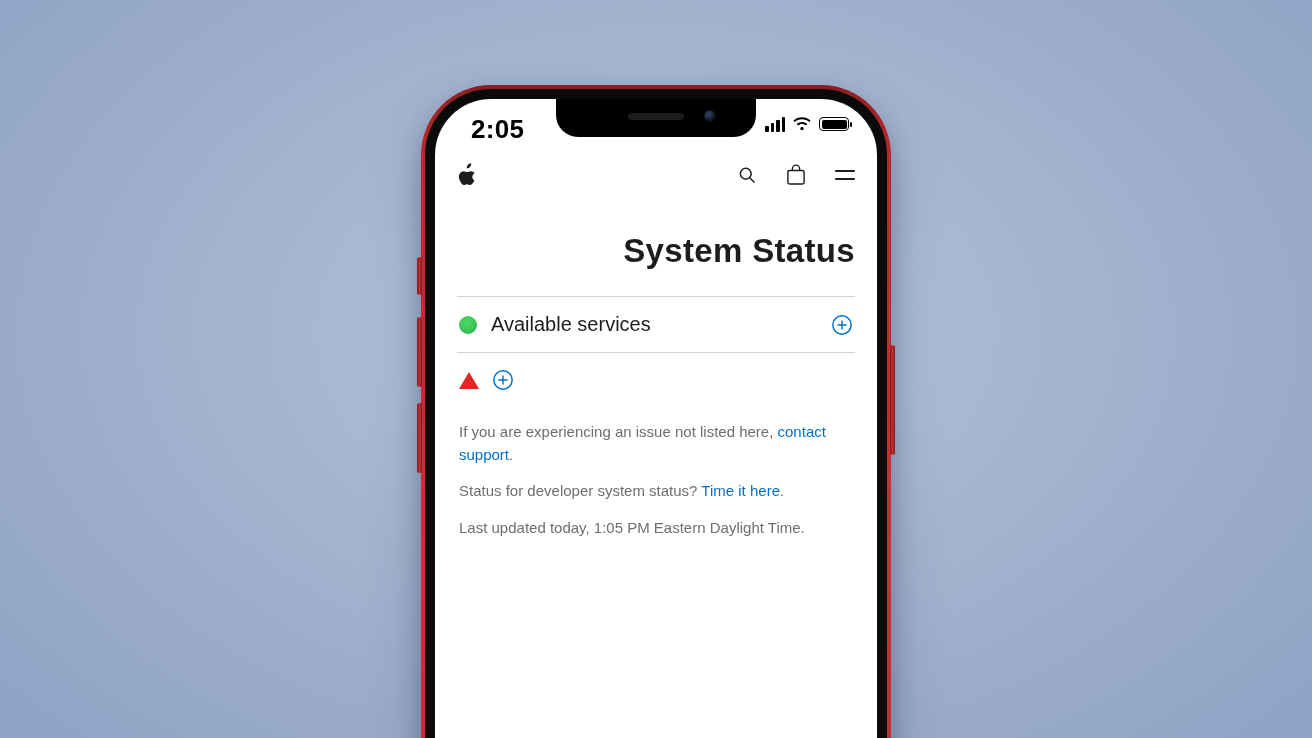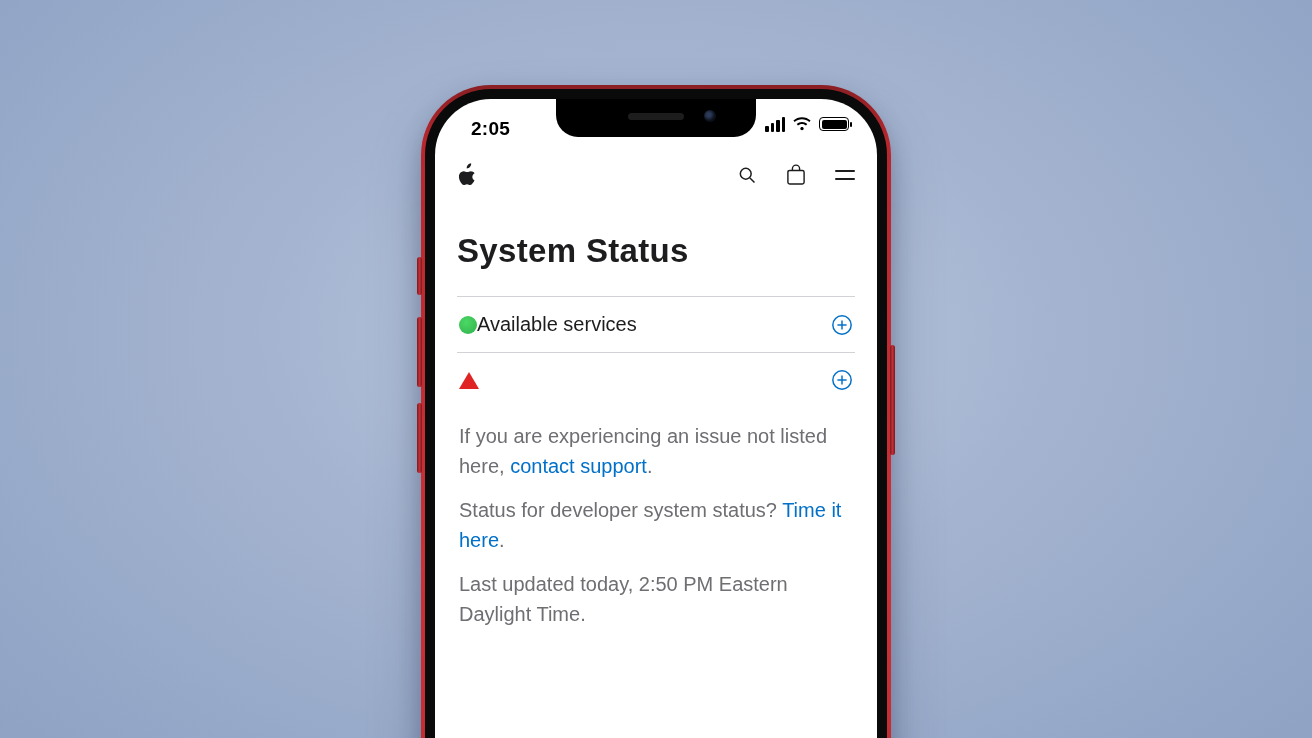--- a/index.html
+++ b/index.html
@@ -81,21 +81,21 @@
     top:0;left:0;right:0;
     height:50px;
     display:flex;
     align-items:center;
     justify-content:space-between;
     padding:0 28px 0 36px;
     z-index:4;
     font-weight:600;
   }
   .time{
-    font-size:19px;
+    font-size:26px;
     letter-spacing:.3px;
     color:#000;
     margin-top:10px;
   }
   .indicators{
     display:flex;
     align-items:center;
     gap:7px;
   }
   .signal{display:flex;align-items:flex-end;gap:2px;}
@@ -131,56 +131,56 @@
     gap:30px;
   }
   .nav-icon{color:#1d1d1f;display:flex;align-items:center;justify-content:center;}
   .hamburger{display:flex;flex-direction:column;gap:6px;}
   .hamburger span{width:20px;height:2px;background:#1d1d1f;border-radius:2px;}
 
   .main{
     padding: 28px 22px 0 22px;
   }
   .page-title{
-    text-align:left;
+    text-align:right;
     font-size:33px;
     font-weight:600;
     letter-spacing:.01em;
     color:#1d1d1f;
     padding-bottom:26px;
   }
   .row{
     display:flex;
     align-items:center;
+    gap:14px;
     border-top:1px solid #d2d2d7;
     padding:16px 2px;
     font-size:20px;
     color:#1d1d1f;
-    justify-content:space-between;
   }
   .row:last-of-type{border-bottom:1px solid #d2d2d7;}
   .row .label{flex:1;}
   .dot-green{
     width:18px;height:18px;border-radius:50%;
     background:radial-gradient(circle at 40% 35%, #4bd964, #2fb14c);
   }
   .tri-red{
     width:0;height:0;
     border-left:10px solid transparent;
     border-right:10px solid transparent;
     border-bottom:17px solid #e02424;
     margin-right:-1px;
   }
   .expand{
     width:22px;height:22px;color:#0070c9;display:flex;align-items:center;justify-content:center;
   }
 
   .footnotes{
     padding:14px 2px 0 2px;
-    font-size:20px;
+    font-size:15px;
     line-height:1.5;
     color:#6e6e73;
   }
   .footnotes p{margin-bottom:14px;}
   .link{color:#0070c9;}
 
 </style>
 </head>
 <body>
 
@@ -269,19 +269,19 @@
           </div>
         </div>
 
         <div class="footnotes">
           <p>
             <span>If you are experiencing an issue not listed here, </span><span class="link">contact support</span><span>.</span>
           </p>
           <p>
             <span>Status for developer system status? </span><span class="link">Time it here</span><span>.</span>
           </p>
-          <p>Last updated today, 2:50 PM Eastern Daylight Time.</p>
+          <p>Last updated today, 1:05 PM Eastern Daylight Time.</p>
         </div>
       </div>
 
     </div>
   </div>
 </div>
 
 </body></html>

